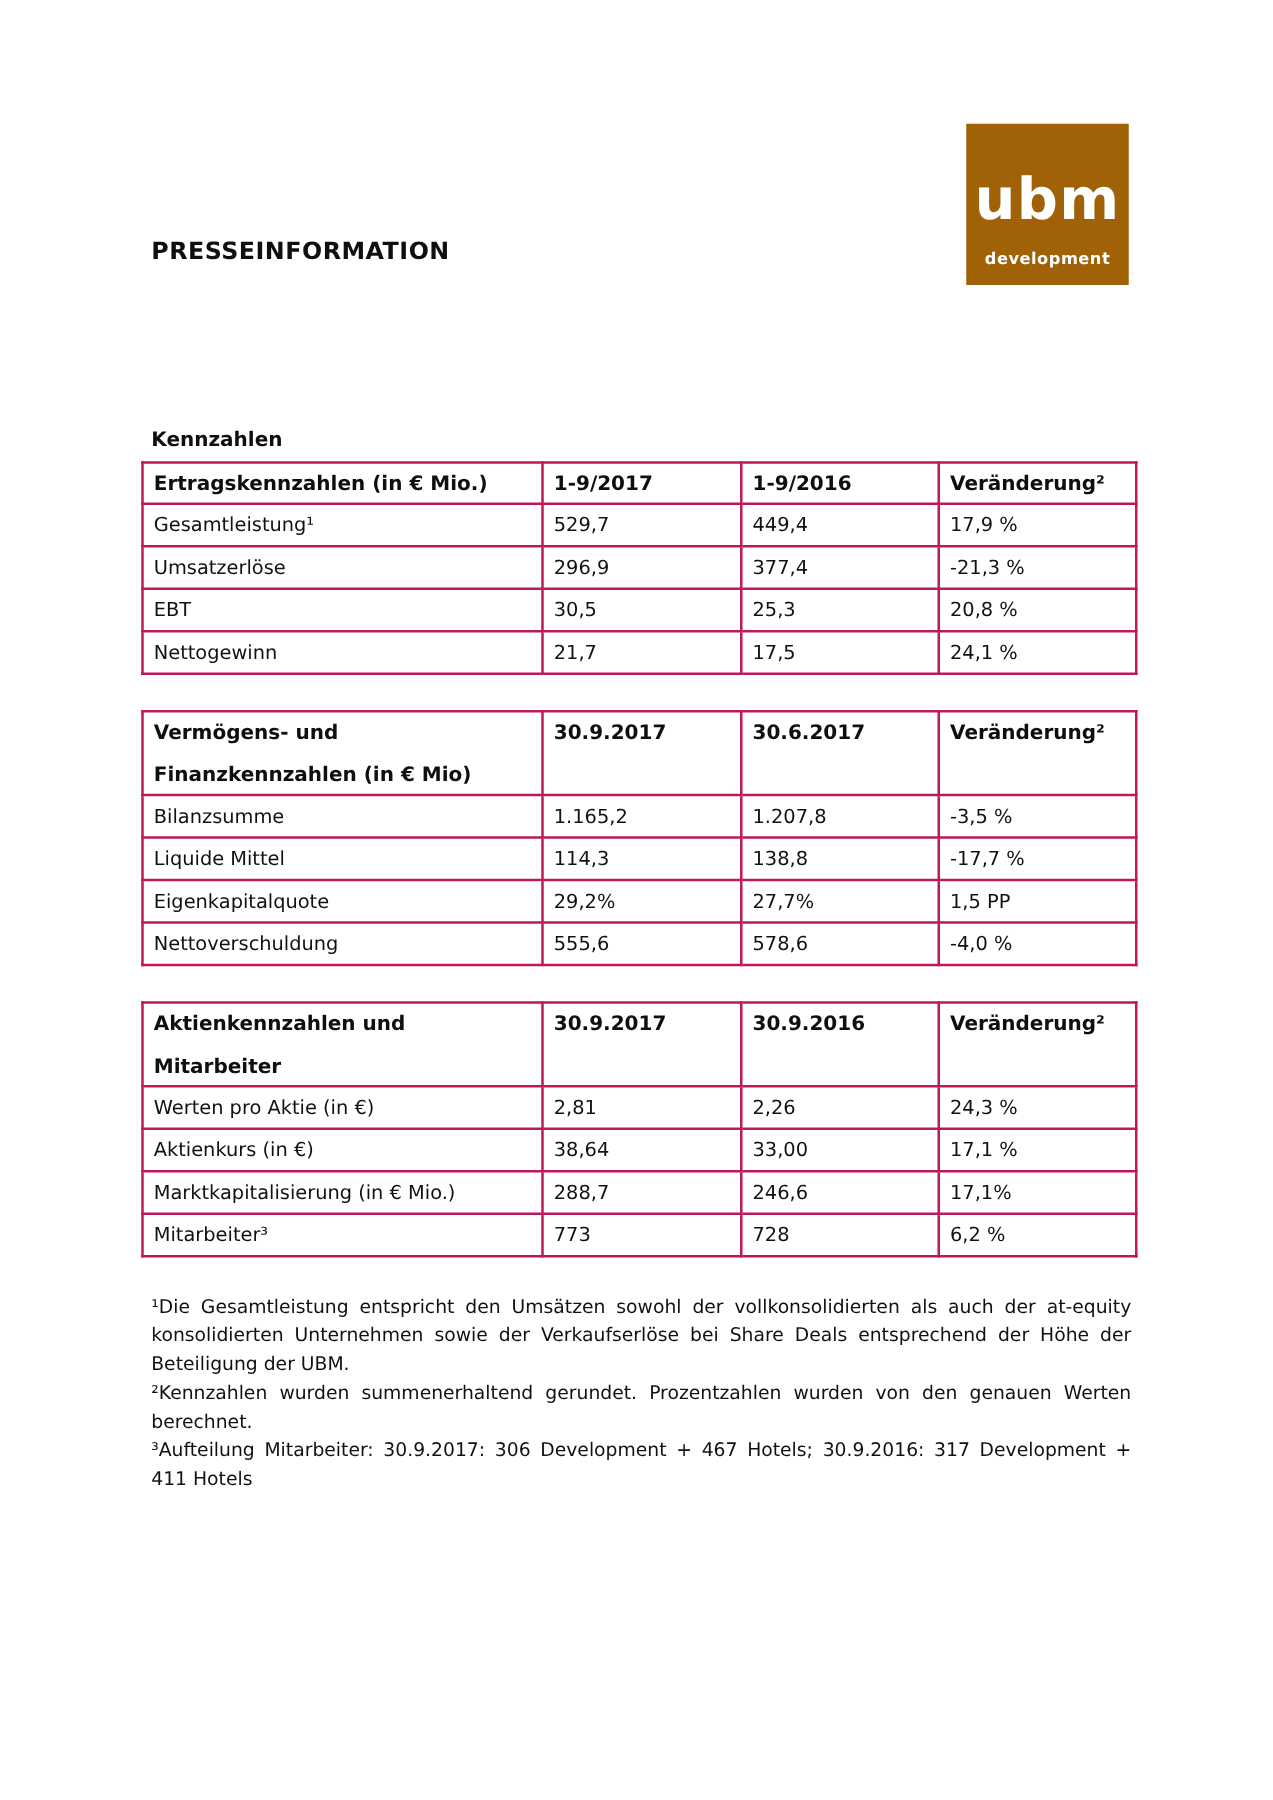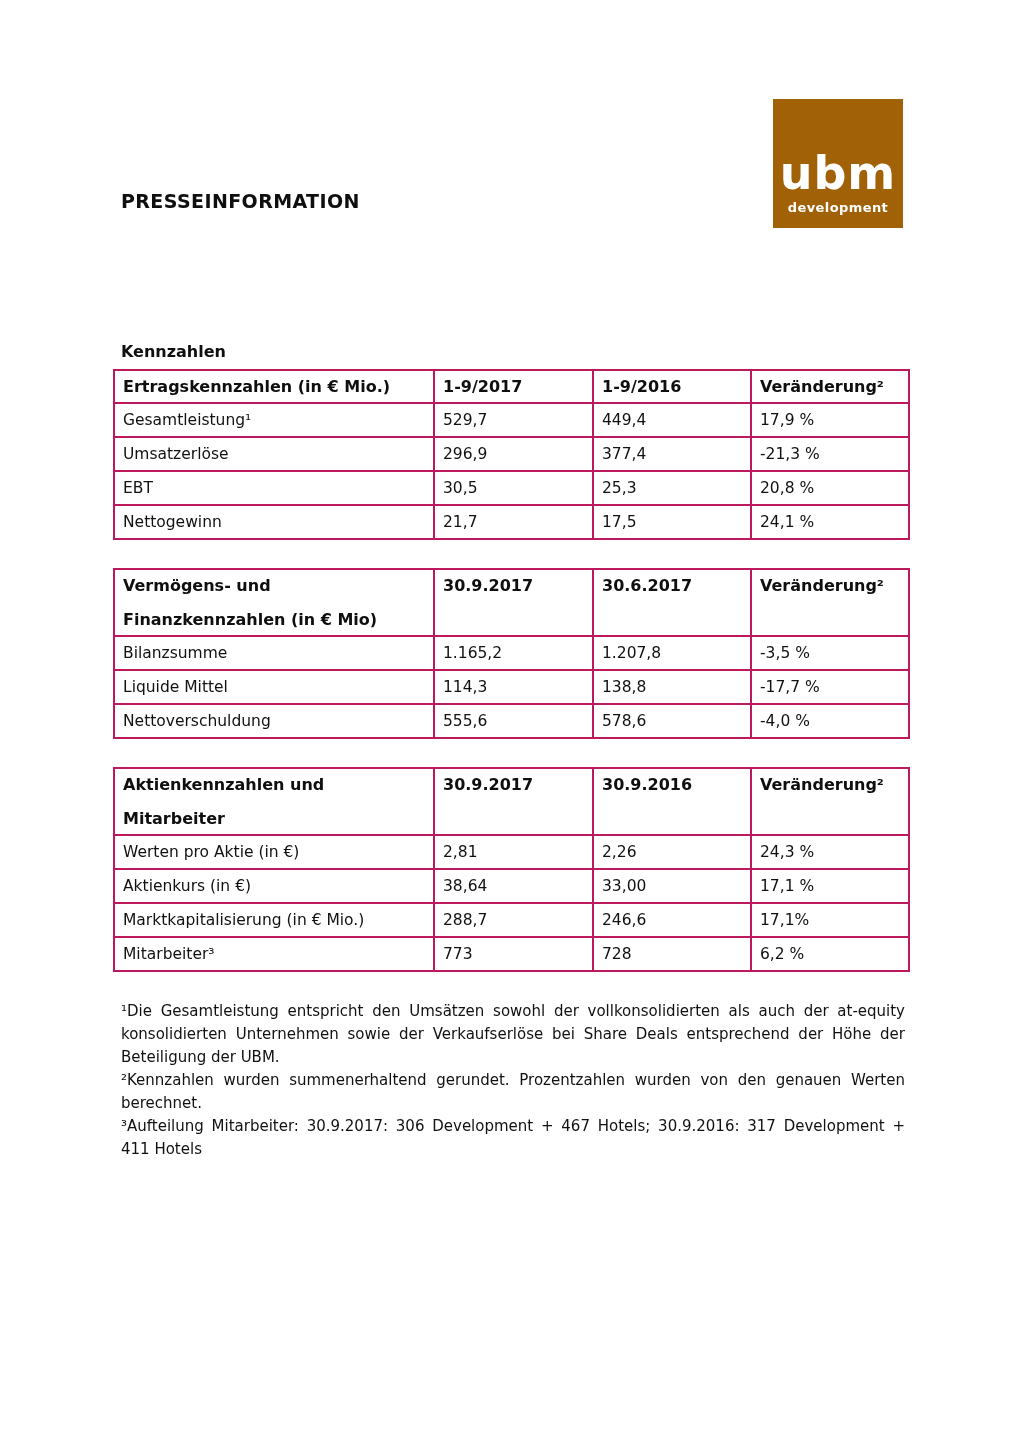--- a/index.html
+++ b/index.html
@@ -19,21 +19,21 @@
   }
 
   .logo {
     position: absolute; left: 773px; top: 99px;
     width: 130px; height: 129px;
     display: flex; flex-direction: column; align-items: center; justify-content: flex-end;
     padding-bottom: 13px; box-sizing: border-box;
     color: #ffffff;
   }
   .logo-main { font-size: 46px; font-weight: bold; line-height: 0.78; letter-spacing: 1px; }
-  .logo-sub { font-size: 13px; font-weight: bold; margin-top: 8px; letter-spacing: 0.4px; }
+  .logo-sub { font-size: 13px; font-weight: bold; margin-top: 22px; letter-spacing: 0.4px; }
 
   .content { position: absolute; left: 113px; top: 343px; width: 795px; }
   .section-title { font-size: 16px; font-weight: bold; line-height: 18px; margin: 0 0 8px 8px; color: #0f0f0f; }
 
   .kpi-table {
     border-collapse: collapse; table-layout: fixed;
     width: 795px; margin: 0 0 28px 0;
   }
   .kpi-table th, .kpi-table td {
     border: 2px solid #be185d;
@@ -146,20 +146,26 @@
               <td>1.207,8</td>
               <td>-3,5 %</td>
             </tr>
             <tr>
               <td>Liquide Mittel</td>
               <td>114,3</td>
               <td>138,8</td>
               <td>-17,7 %</td>
             </tr>
             <tr>
+              <td>Eigenkapitalquote</td>
+              <td>29,2%</td>
+              <td>27,7%</td>
+              <td>1,5 PP</td>
+            </tr>
+            <tr>
               <td>Nettoverschuldung</td>
               <td>555,6</td>
               <td>578,6</td>
               <td>-4,0 %</td>
             </tr>
           </tbody>
         </table>
         <table class="kpi-table">
           <colgroup>
             <col class="c0">

